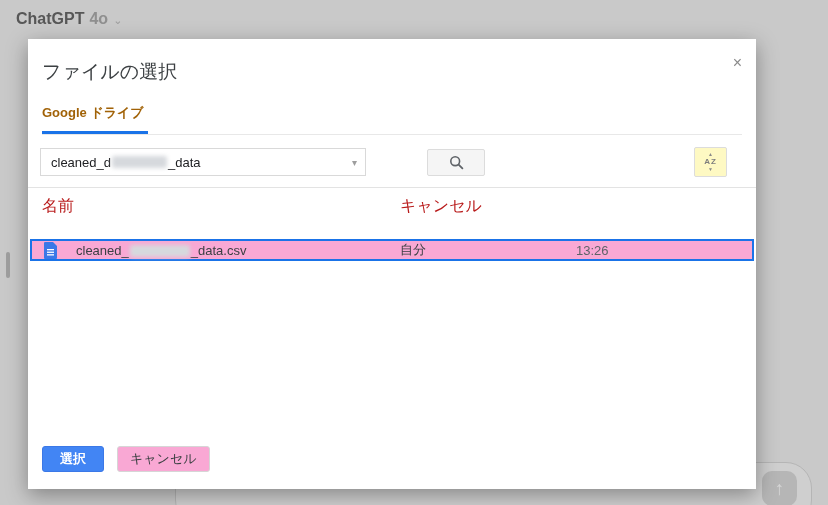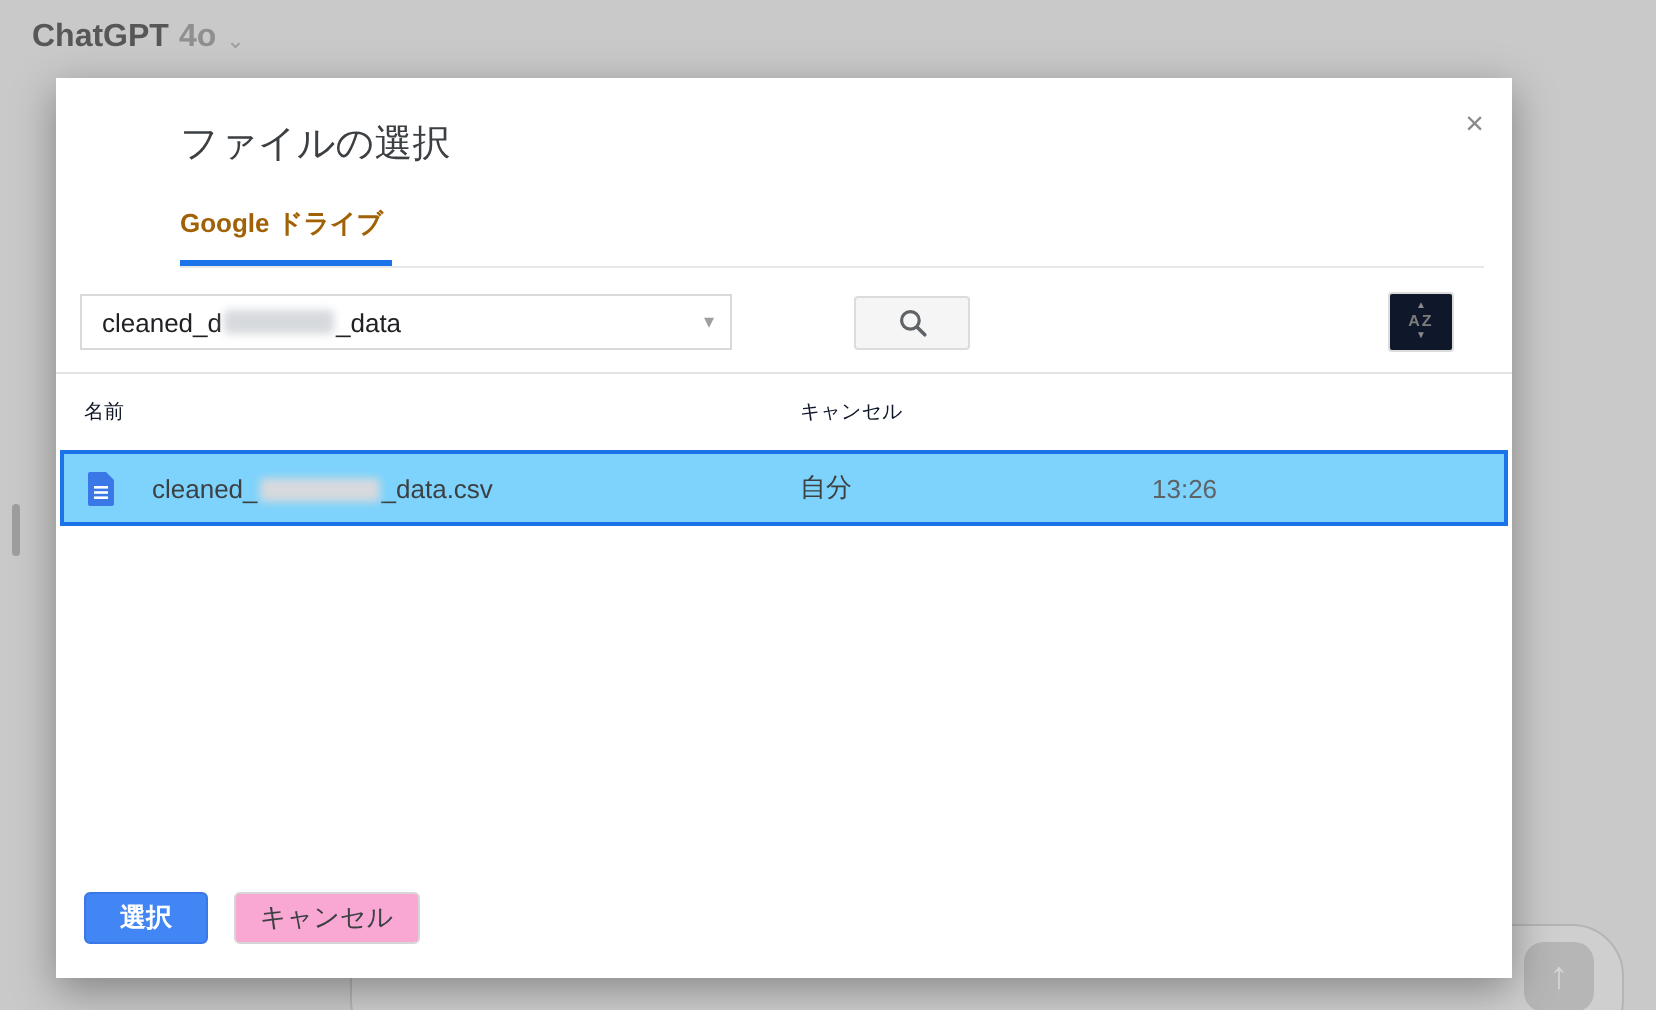--- a/index.html
+++ b/index.html
@@ -43,21 +43,21 @@
   }
 
   
   .dialog {
     position: absolute; left: 28px; top: 39px;
     width: 728px; height: 450px;
     background: #ffffff;
     box-shadow: 0 6px 20px rgba(0,0,0,0.35);
     display: flex; flex-direction: column;
   }
-  .dlg-header { position: relative; padding: 14px 14px 0 14px; margin-left: 48px; }
+  .dlg-header { position: relative; padding: 14px 14px 0 14px; }
   .dlg-title { font-size: 19px; color: #3c4043; font-weight: 400; padding-top: 6px; }
   .dlg-close {
     position: absolute; right: 10px; top: 14px;
     background: none; border: none; color: #8a8a8a;
     font-size: 16px; line-height: 16px; cursor: pointer; padding: 2px 4px;
   }
   .tabs { margin-top: 18px; border-bottom: 1px solid #e8e8e8; }
   .tab {
     display: inline-block; margin-left: 0;
     font-size: 13px; font-weight: bold; color: #a16207;
@@ -87,38 +87,38 @@
   .redact.w60 { width: 60px; }
   .search-btn {
     position: absolute; left: 399px; top: 14px;
     width: 58px; height: 27px;
     background: #f5f5f5; border: 1px solid #dcdcdc; border-radius: 2px;
     cursor: pointer; display: flex; align-items: center; justify-content: center;
   }
   .sort-btn {
     position: absolute; right: 29px; top: 12px;
     width: 33px; height: 30px;
-    background: #0f172a; border: 1px solid #dcdcdc; border-radius: 2px;
+    background: #fef9c3; border: 1px solid #dcdcdc; border-radius: 2px;
     cursor: pointer;
     display: flex; flex-direction: column; align-items: center; justify-content: center;
     color: #7d7d7d; line-height: 1;
   }
   .sort-btn .tri { font-size: 5px; color: #8a8a8a; }
   .sort-btn .az { font-size: 8px; font-weight: bold; letter-spacing: 1px; margin: 1px 0; }
 
   .grid-head {
     display: grid; grid-template-columns: 358px 176px 1fr;
     padding: 0 14px; height: 37px; align-items: center;
-    font-size: 10px; color: #0f172a;
+    font-size: 16px; color: #b91c1c;
   }
   .file-row {
     display: grid; grid-template-columns: 356px 176px 1fr;
     align-items: center;
-    margin: 1px 2px; height: 38px;
-    background: #7dd3fc; border: 2px solid #1a73e8;
+    margin: 14px 2px; height: 22px;
+    background: #f9a8d4; border: 2px solid #1a73e8;
     padding: 0 12px; cursor: pointer;
     font-size: 13px; color: #3c4043;
   }
   .name-cell { display: flex; align-items: center; gap: 19px; }
   .file-icon { width: 13px; height: 17px; flex: 0 0 auto; }
   .row-time { color: #5f6368; }
 
   .dlg-body-space { flex: 1; }
 
   .dlg-footer { padding: 0 14px 17px 14px; display: flex; gap: 13px; }

